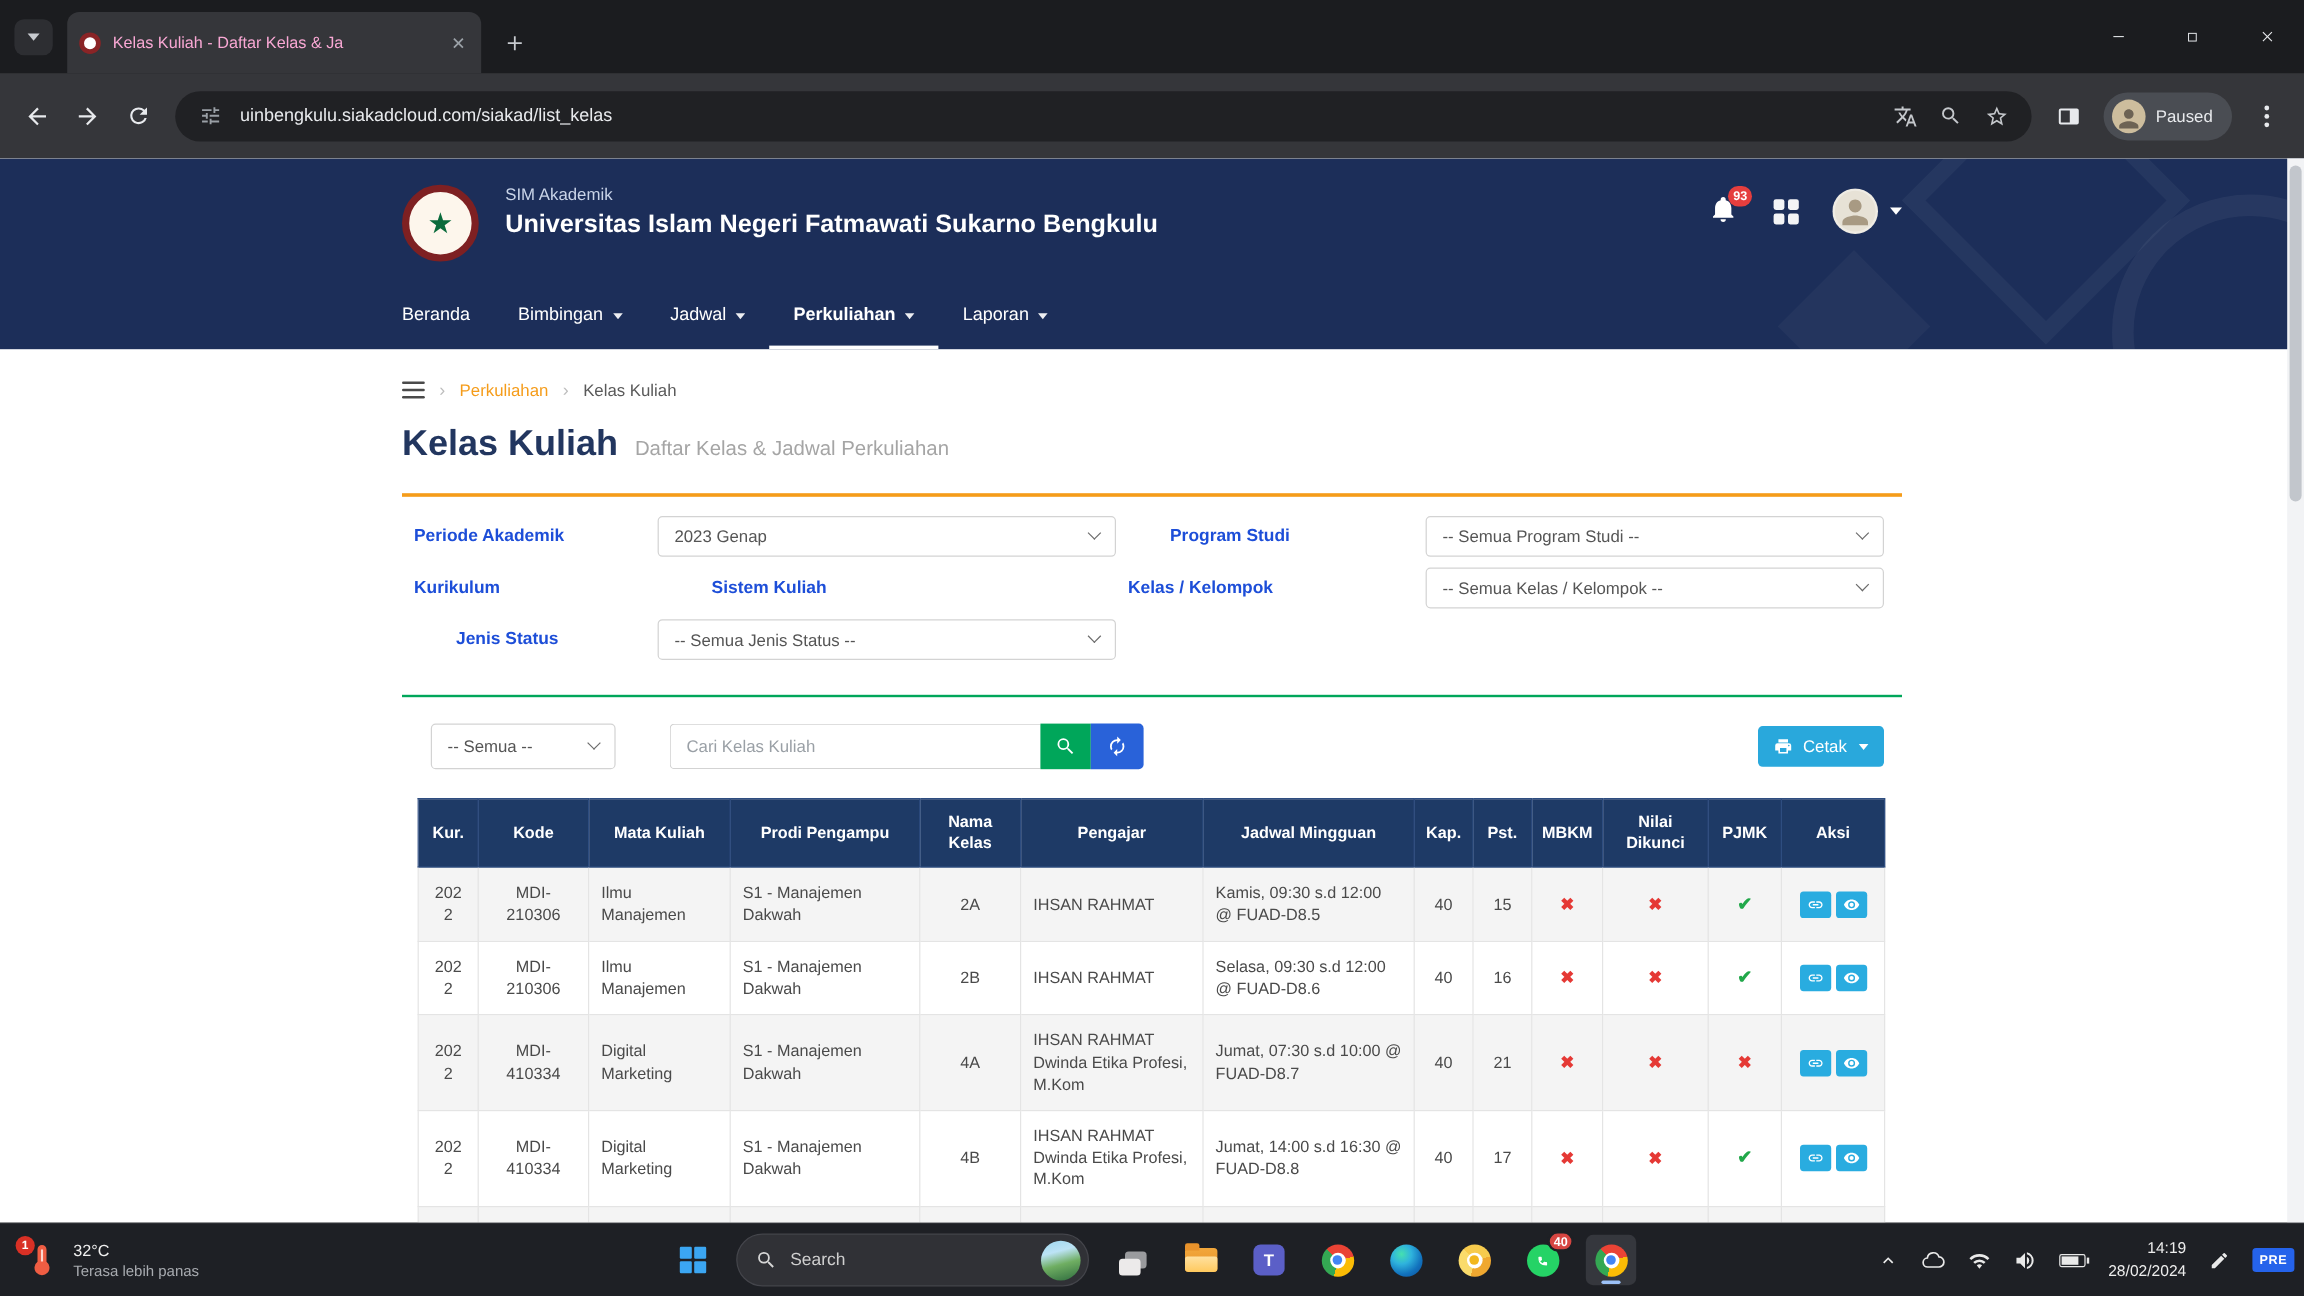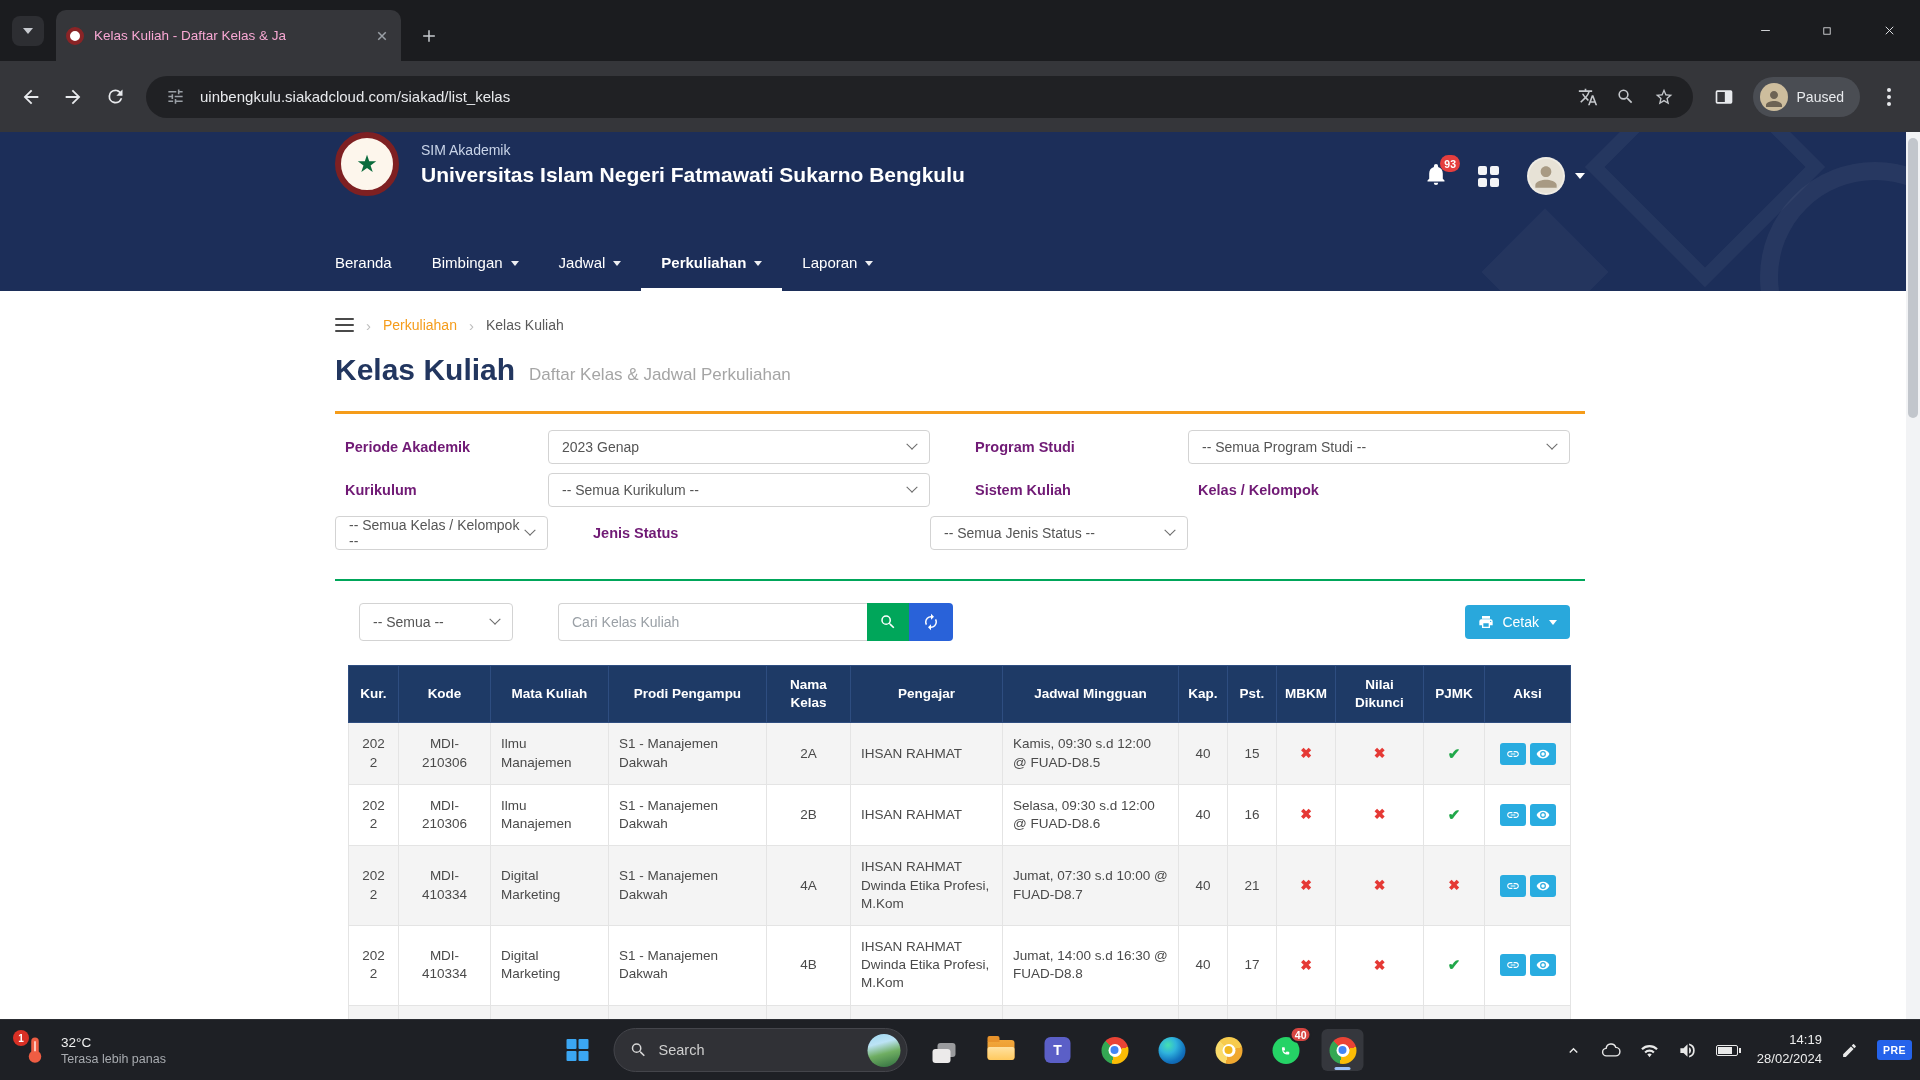--- a/index.html
+++ b/index.html
@@ -42,21 +42,21 @@
   
   #viewport { position:absolute; left:0; top:132px; width:1920px; height:887px; background:#fff; overflow:hidden; }
   .page-wrap { width:1250px; margin:0 auto; position:relative; }
 
   #site-header { position:relative; height:159px; background:#1c2e59; overflow:hidden; }
   .decor { position:absolute; }
   #dec1 { right:130px; top:-50px; width:170px; height:170px; border:14px solid rgba(255,255,255,.045); transform:rotate(45deg); }
   #dec2 { right:-70px; top:30px; width:230px; height:230px; border:18px solid rgba(255,255,255,.05); border-radius:50%; }
   #dec3 { right:330px; top:95px; width:90px; height:90px; background:rgba(255,255,255,.035); transform:rotate(45deg); }
 
-  #brand { display:flex; align-items:center; gap:22px; }
+  #brand { display:flex; align-items:flex-start; gap:22px; padding-top:22px; }
   #logo { width:64px; height:64px; border-radius:50%; background:#fdf6ec; border:6px solid #7e2022;
     position:relative; flex:none; }
   #logo::after { content:"★"; position:absolute; inset:0; display:flex; align-items:center; justify-content:center;
     color:#0a6b3c; font-size:24px; }
   #app-label { color:#c9d4e8; font-size:14px; margin-bottom:5px; }
   #university-name { color:#fff; font-size:21px; font-weight:bold; }
 
   #header-actions { position:absolute; right:0; top:22px; height:44px; display:flex; align-items:center; gap:28px; }
   #bell { position:relative; width:26px; height:26px; }
   #bell-badge { position:absolute; top:-8px; right:-10px; min-width:19px; height:17px; border-radius:9px;
@@ -86,21 +86,21 @@
   .bc-link { color:#f59c1a; }
   .bc-current { color:#5a5a5a; }
 
   #title-row { margin-top:18px; display:flex; align-items:baseline; gap:14px; height:37px; }
   #page-title { font-size:30px; font-weight:bold; color:#22365f; }
   #page-subtitle { font-size:17px; color:#a5a5a5; }
 
   
   #filter-panel { margin-top:21px; border-top:3px solid #f59c1a; padding:16px 0 14px; }
   #filter-grid { display:grid; grid-template-columns:213px 382px 258px 382px; row-gap:9px; align-items:center; }
-  .f-label { font-size:14.5px; font-weight:bold; color:#701a75; padding-left:10px; }
+  .f-label { font-size:14.5px; font-weight:bold; color:#1d4ed8; padding-left:10px; }
   .f-label.second { padding-left:45px; }
   .selectbox { height:34px; border:1px solid #d3d3d3; border-radius:4px; background:#fff;
     display:flex; align-items:center; justify-content:space-between; padding:0 13px; font-size:14px; color:#555; }
   .sel-caret { width:8px; height:8px; border-right:1.8px solid #6b6b6b; border-bottom:1.8px solid #6b6b6b;
     transform:rotate(45deg) translate(-2px,-2px); flex:none; }
 
   #green-line { margin-top:15px; height:2px; background:#00a65a; }
 
   
   #list-toolbar { margin-top:22px; height:38px; position:relative; }
@@ -389,24 +389,20 @@
             <div class="selectbox">
               <span>2023 Genap</span>
               <span class="sel-caret"></span>
             </div>
             <div class="f-label second">Program Studi</div>
             <div class="selectbox">
               <span>-- Semua Program Studi --</span>
               <span class="sel-caret"></span>
             </div>
             <div class="f-label">Kurikulum</div>
-            <div class="selectbox">
-              <span>-- Semua Kurikulum --</span>
-              <span class="sel-caret"></span>
-            </div>
             <div class="f-label second">Sistem Kuliah</div>
             <div class="f-label">Kelas / Kelompok</div>
             <div class="selectbox">
               <span>-- Semua Kelas / Kelompok --</span>
               <span class="sel-caret"></span>
             </div>
             <div class="f-label second">Jenis Status</div>
             <div class="selectbox">
               <span>-- Semua Jenis Status --</span>
               <span class="sel-caret"></span>

